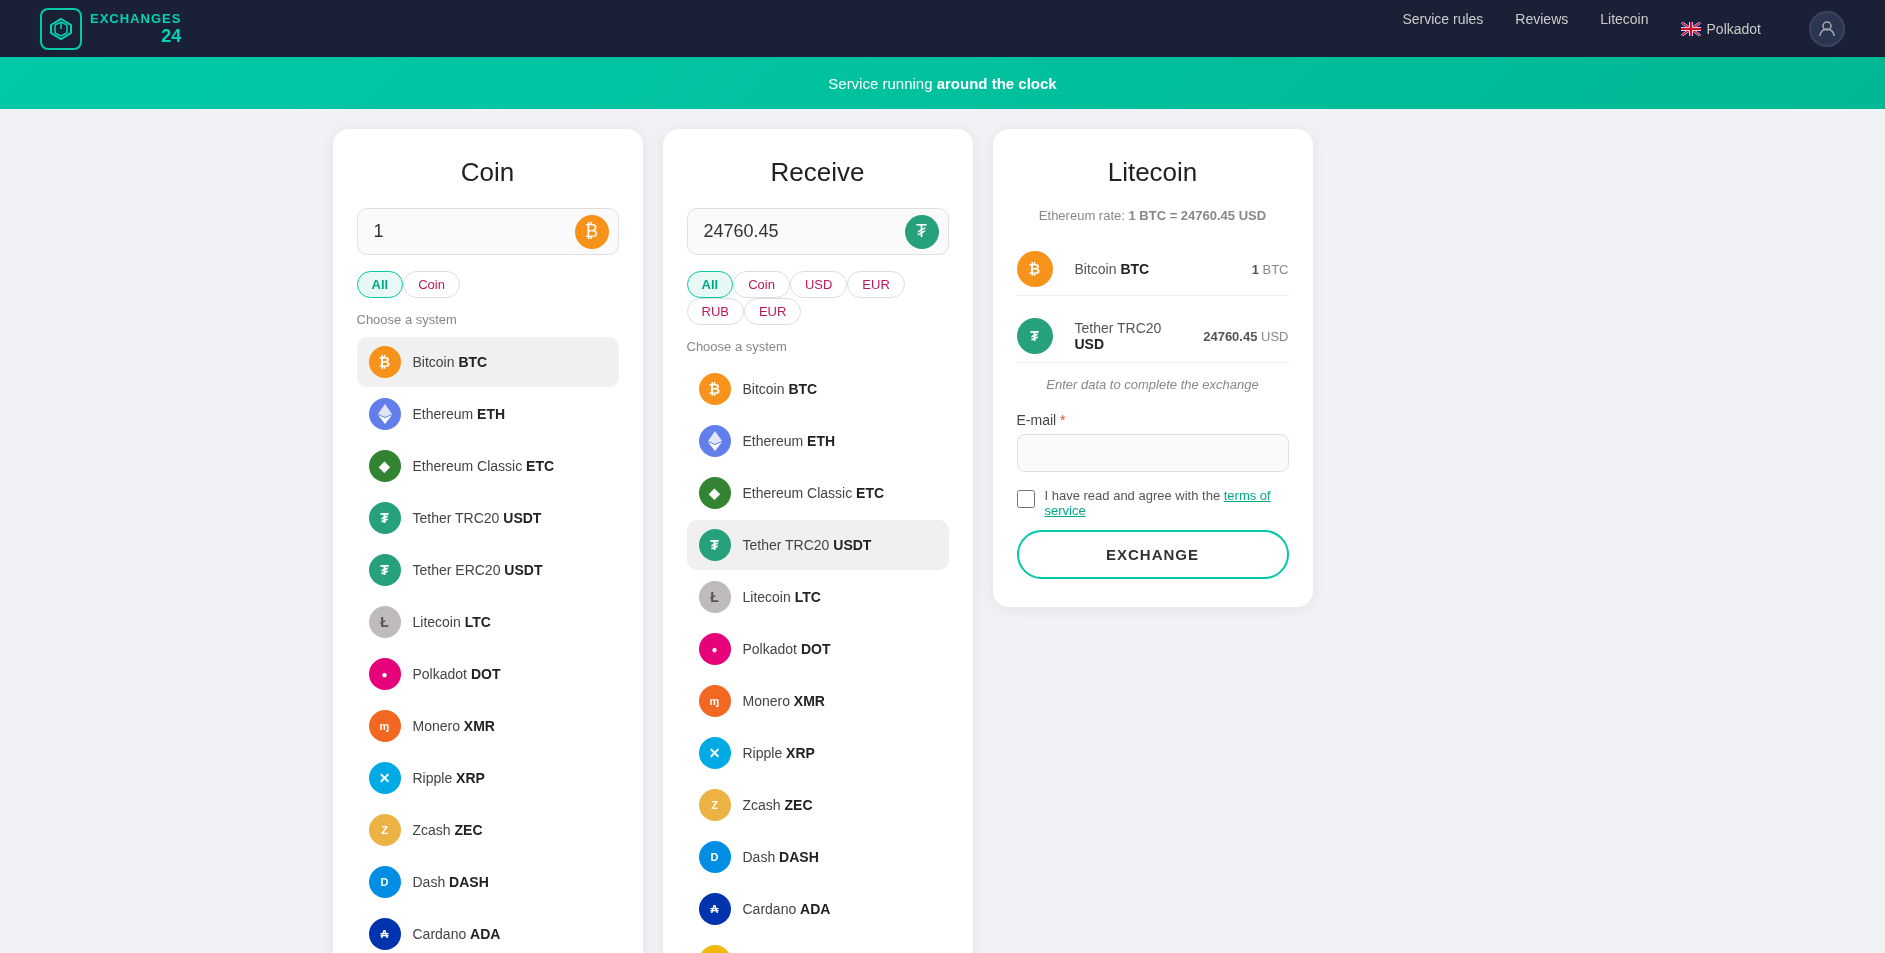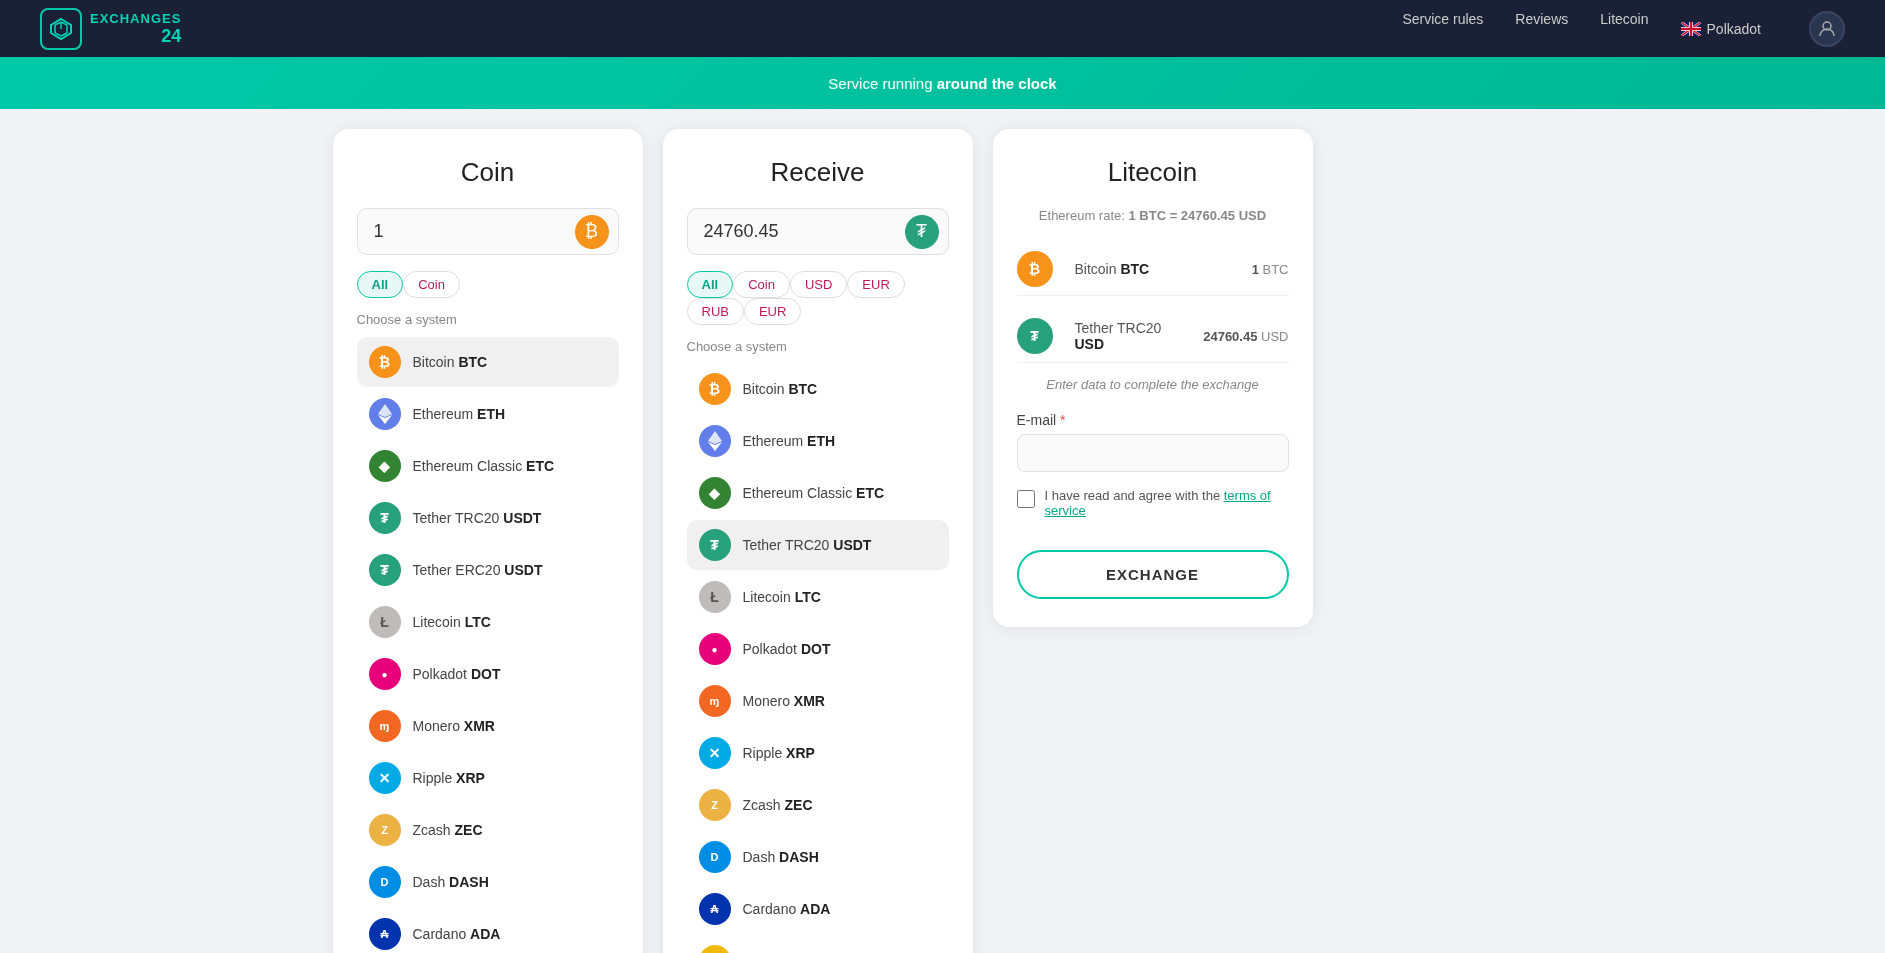--- a/index.html
+++ b/index.html
@@ -256,21 +256,21 @@
       padding: 10px 12px;
       font-size: 14px;
       outline: none;
       background: #fafafa;
     }
 
     .checkbox-wrap {
       display: flex;
       align-items: flex-start;
       gap: 10px;
-      margin-bottom: 32px;
+      margin-bottom: 12px;
     }
     .checkbox-input {
       width: 18px;
       height: 18px;
       margin-top: 2px;
       flex-shrink: 0;
       border: 1.5px solid #ccc;
       border-radius: 3px;
       cursor: pointer;
     }

